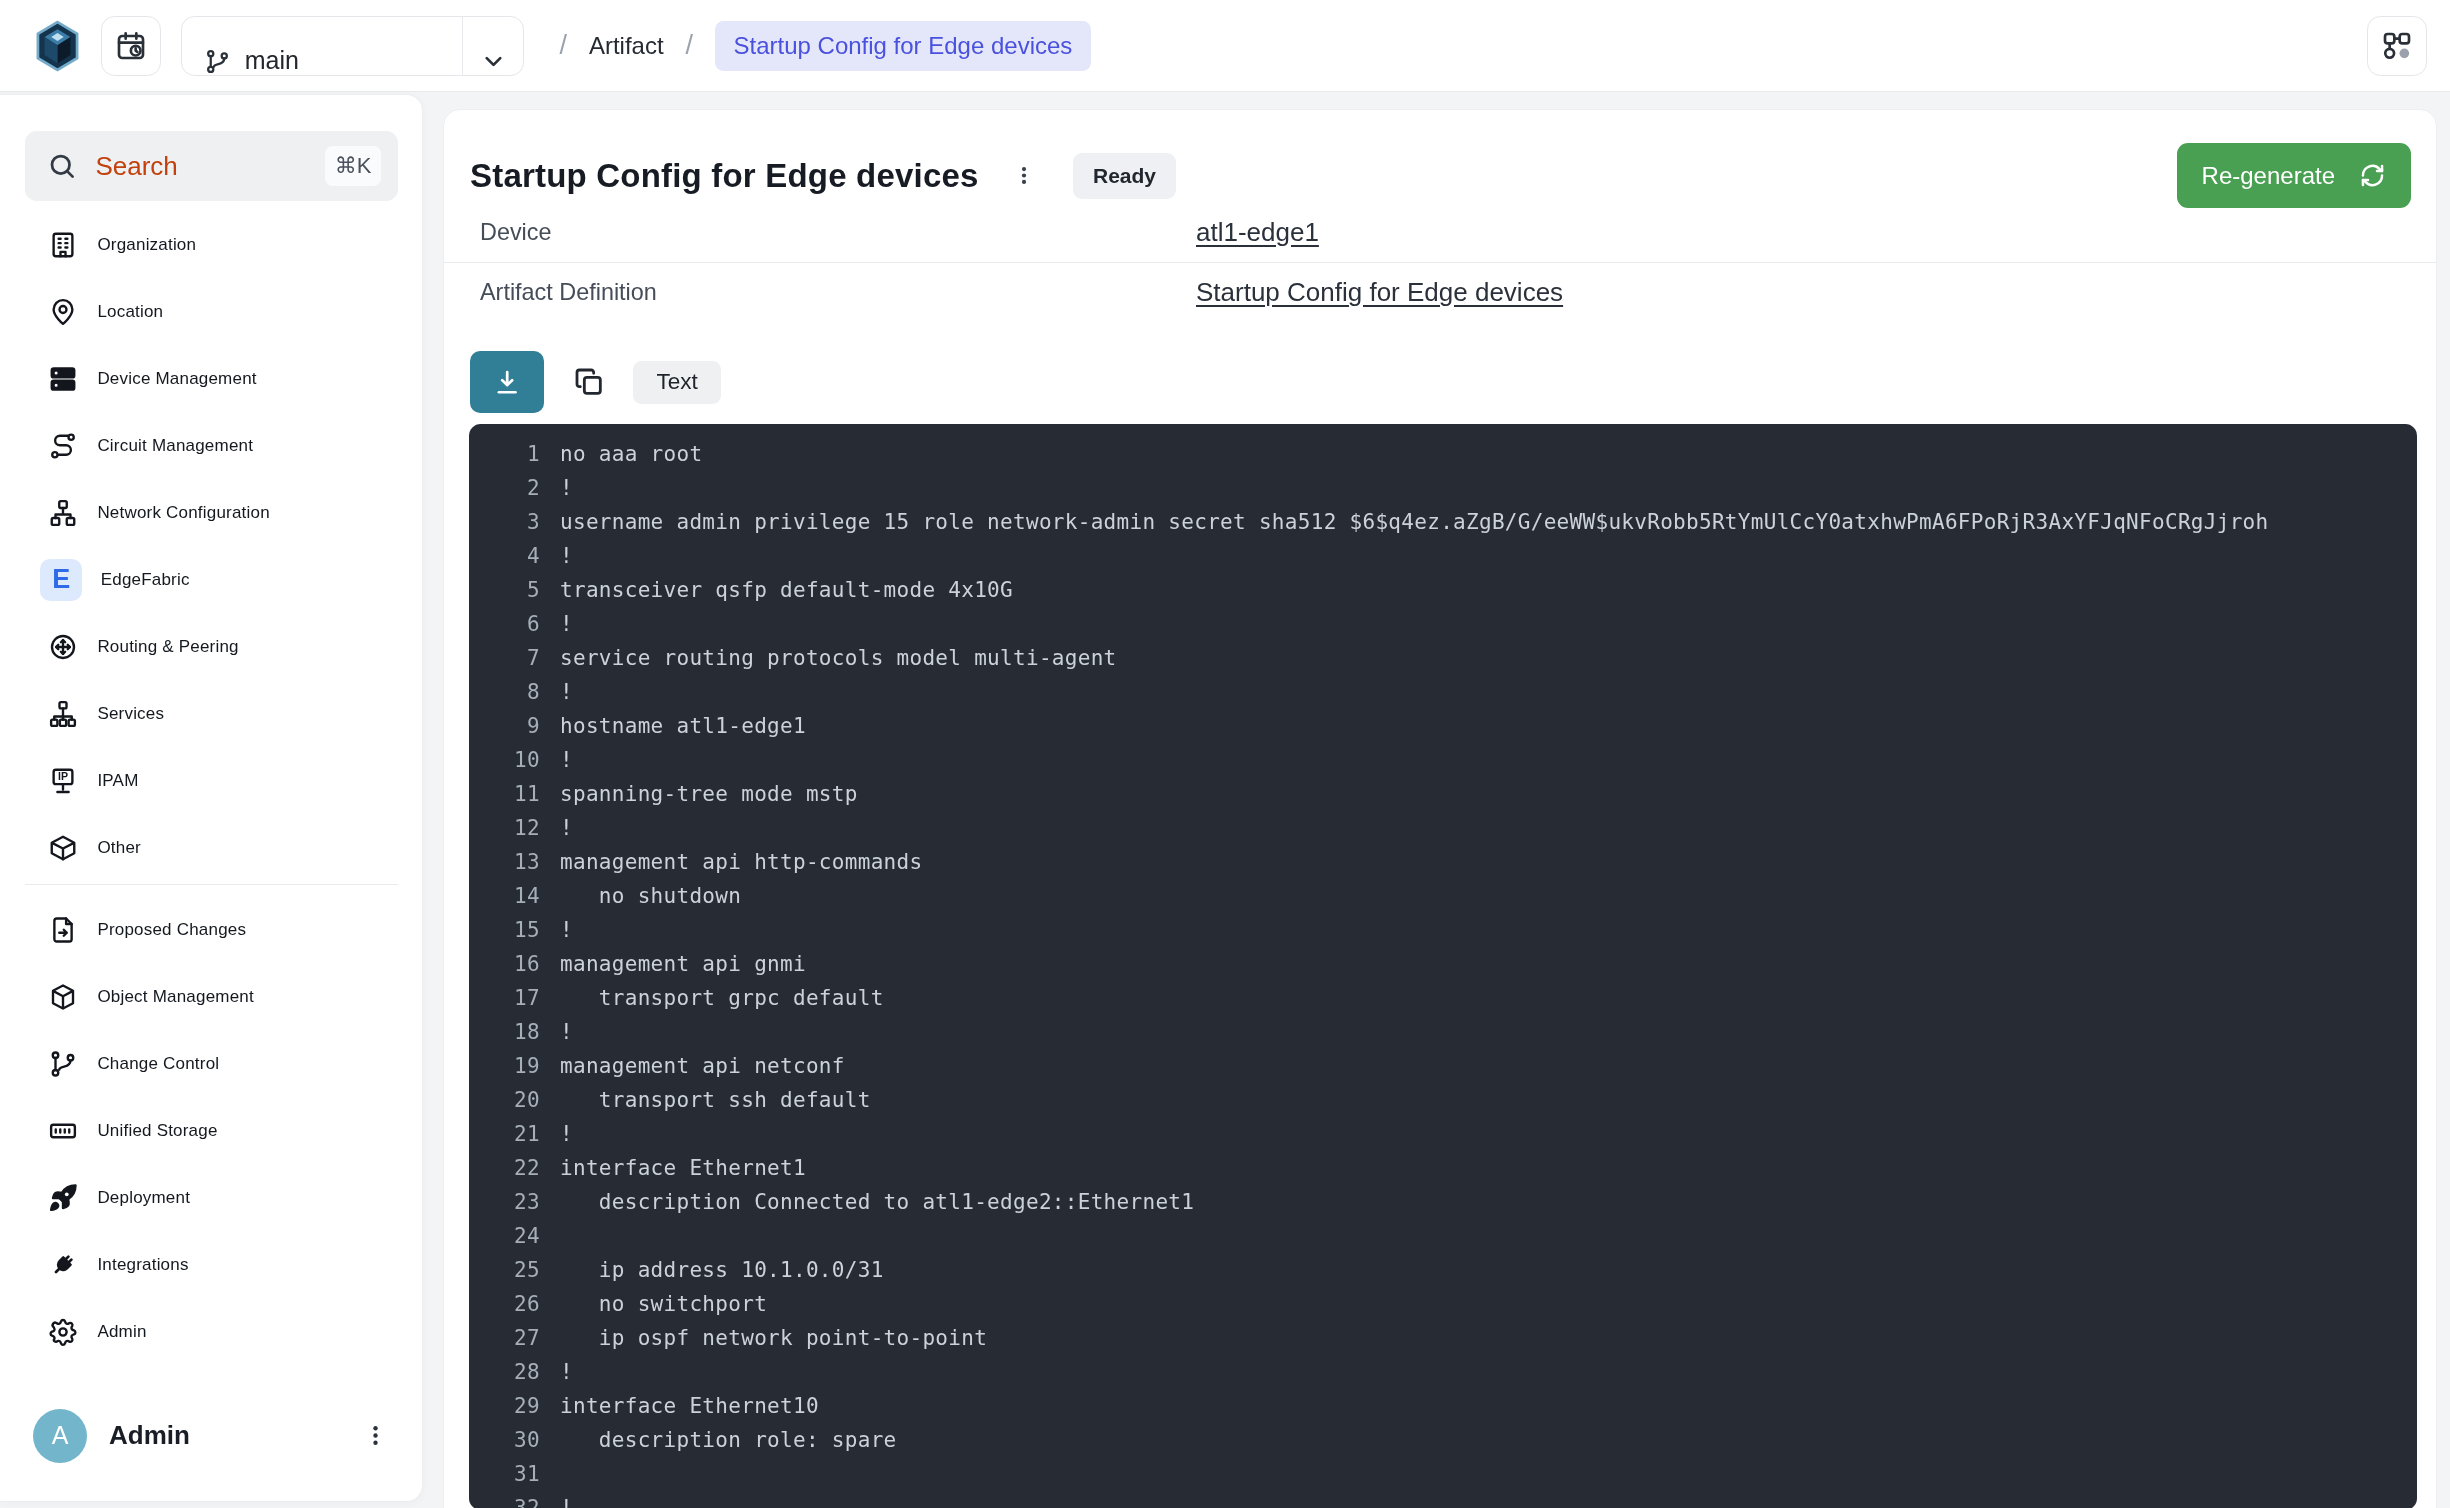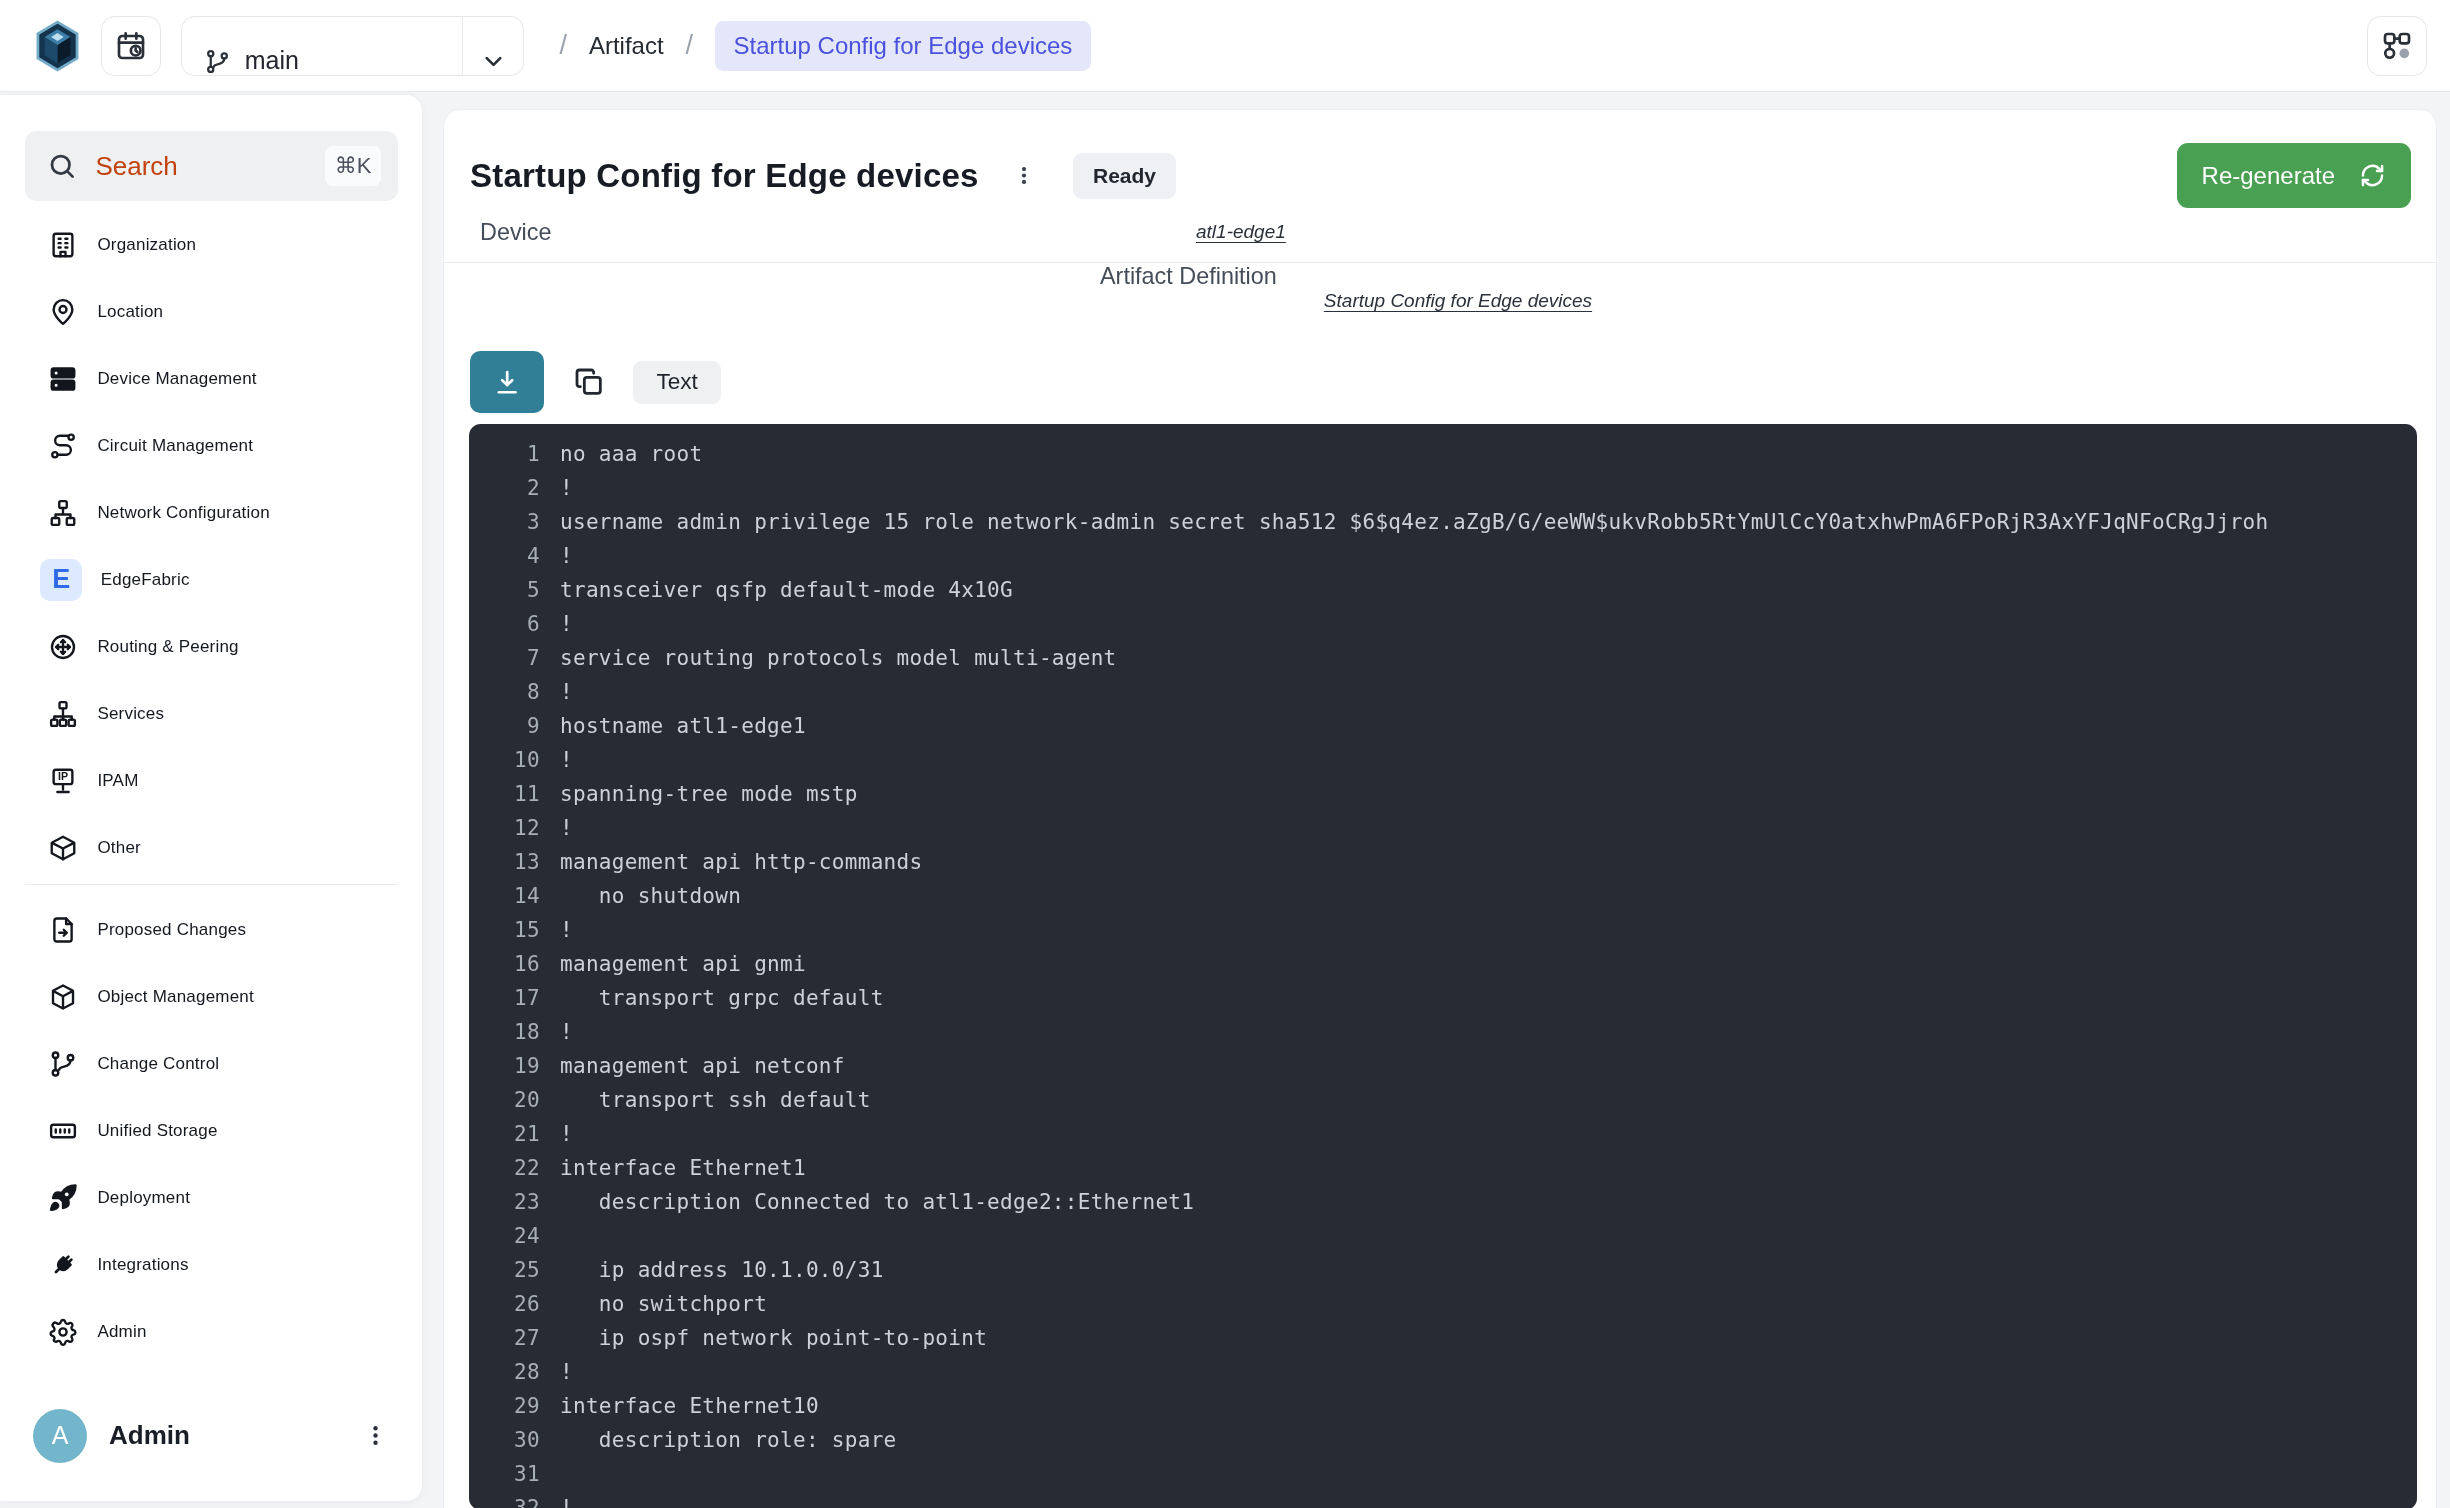--- a/index.html
+++ b/index.html
@@ -100,23 +100,23 @@
   }
   .regen-btn {
     margin-left:auto; height:65px; background:var(--green,#4aa052); border:none; border-radius:11px;
     color:#fff; font-size:24px; font-family:inherit; display:flex; align-items:center; gap:24px;
     padding:0 25px; cursor:pointer;
   }
   .regen-btn svg { width:27px; height:27px; stroke:#fff; }
 
   .fields { position:absolute; left:0; top:92px; width:100%; }
   .field-row { height:60px; display:flex; align-items:center; padding-left:36px; }
-  .field-row + .field-row { border-top:0.8px solid #e9ebee;flex-direction:column; }
+  .field-row + .field-row { border-top:0.8px solid #e9ebee; }
   .field-label { width:716px; font-size:23.4px; color:#454d59; }
-  .field-value { font-size:19px; color:#2b313b; text-decoration:underline; text-underline-offset:4.2px; cursor:pointer;font-style:italic; }
+  .field-value { font-size:26px; color:#2b313b; text-decoration:underline; text-underline-offset:4.2px; cursor:pointer; }
 
   .toolbar { position:absolute; left:26px; top:241px; height:62px; display:flex; align-items:center; gap:22px; }
   .dl-btn {
     width:74px; height:62px; background:var(--teal,#317e97); border:none; border-radius:10px;
     display:flex; align-items:center; justify-content:center; cursor:pointer;
   }
   .dl-btn svg { width:28.4px; height:28.4px; stroke:#fff; }
   .copy-btn { width:45px; height:45px; background:none; border:none; display:flex; align-items:center; justify-content:center; cursor:pointer; }
   .copy-btn svg { width:32px; height:32px; stroke:#22272f; }
   .fmt-btn {

